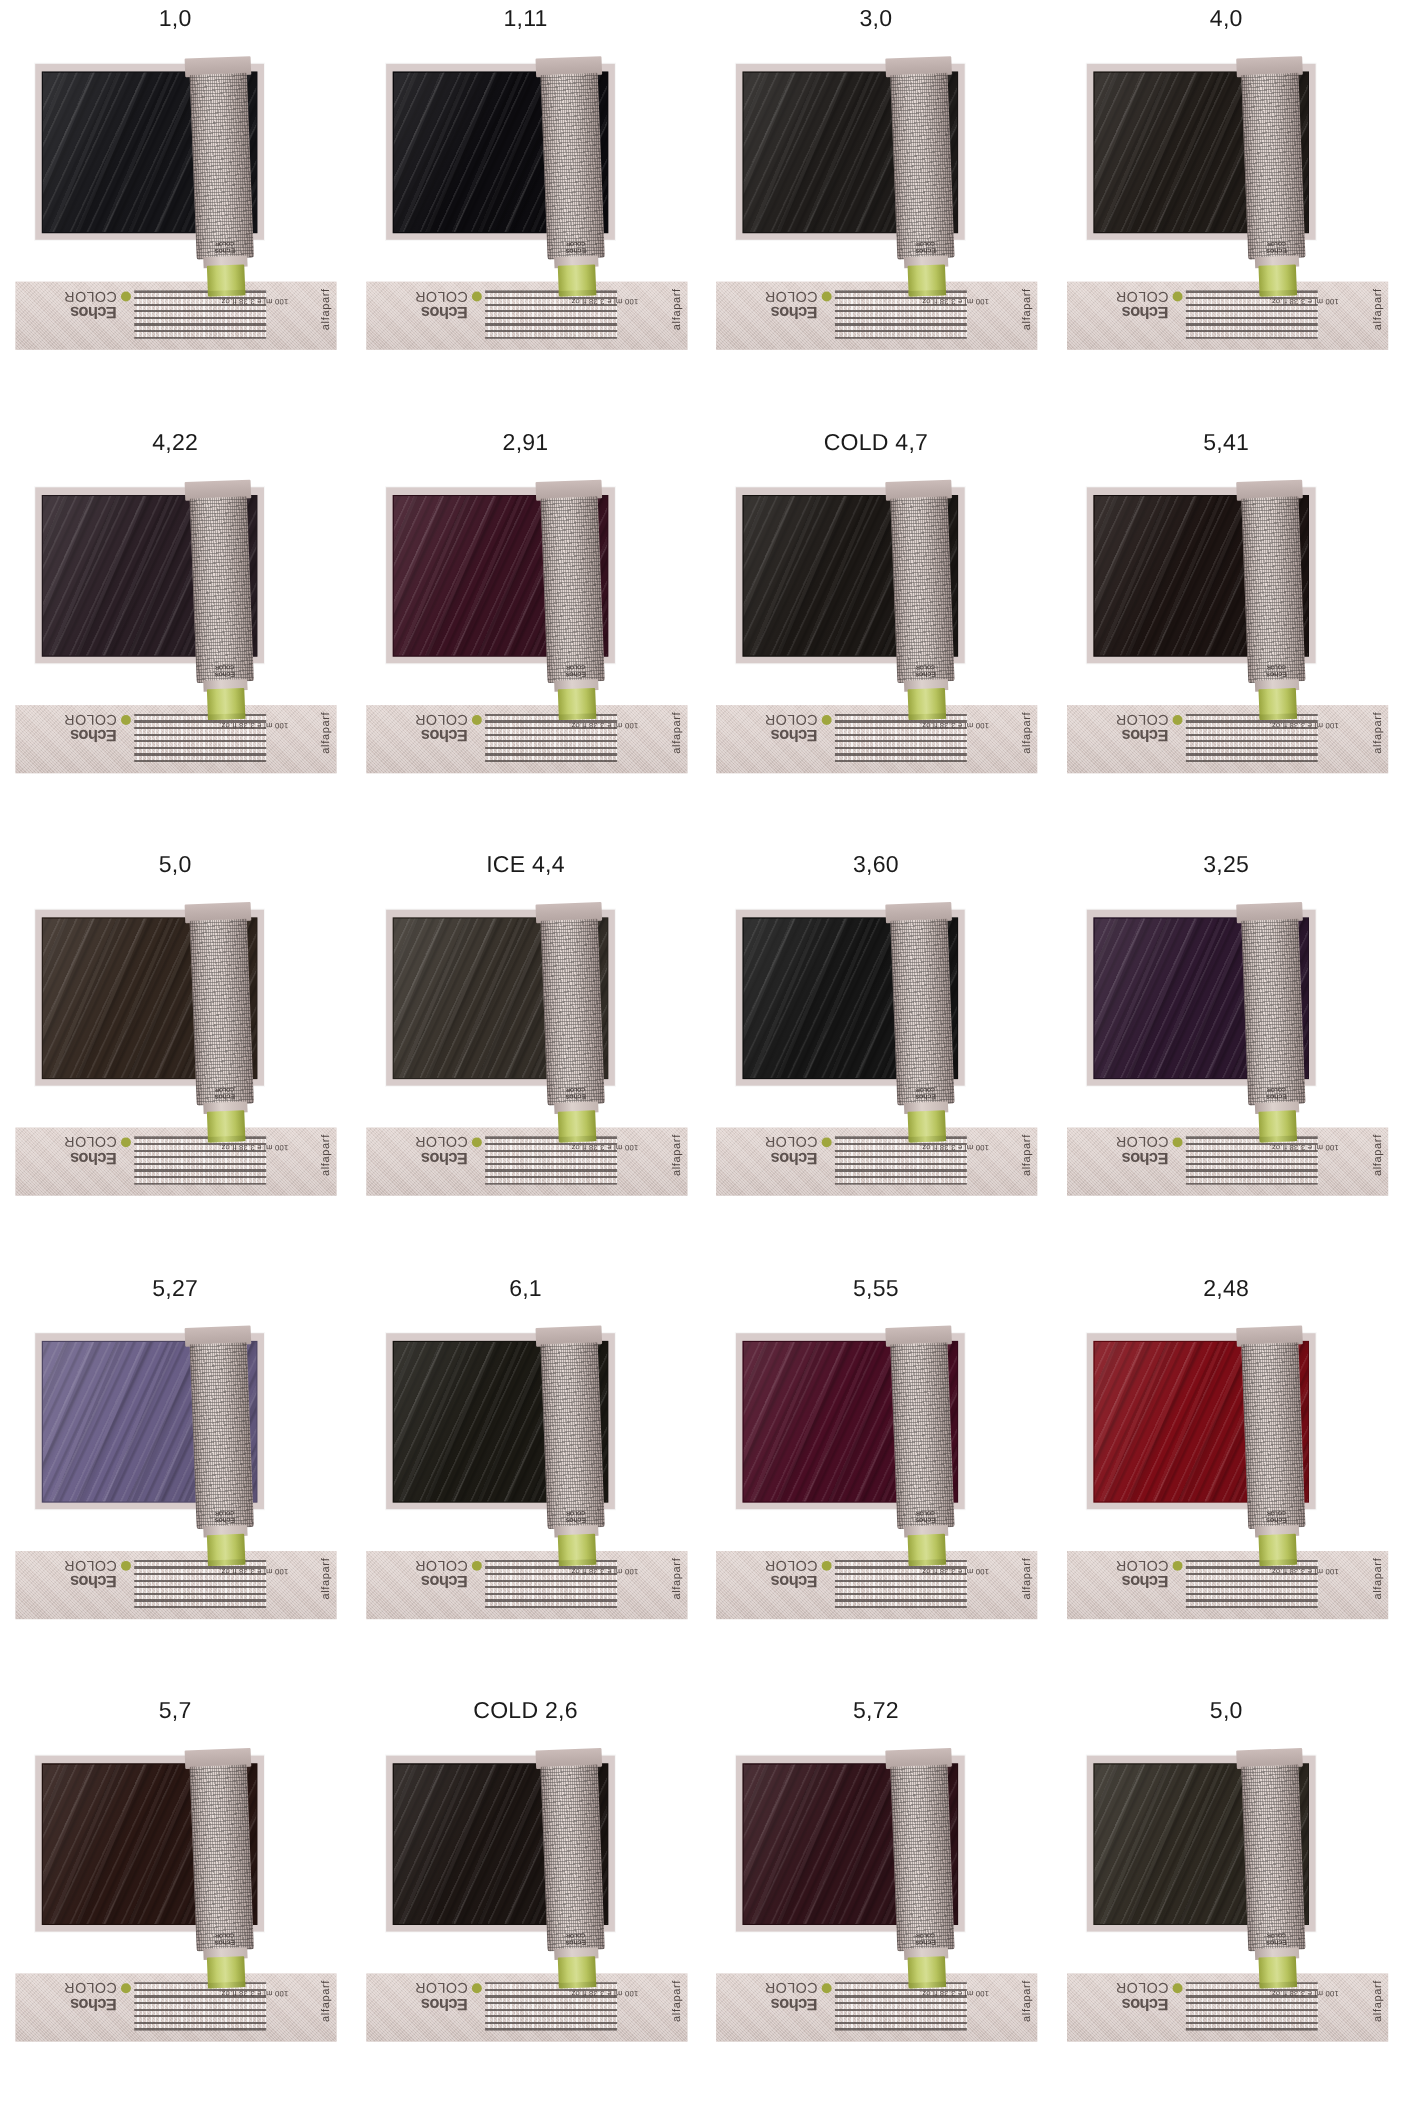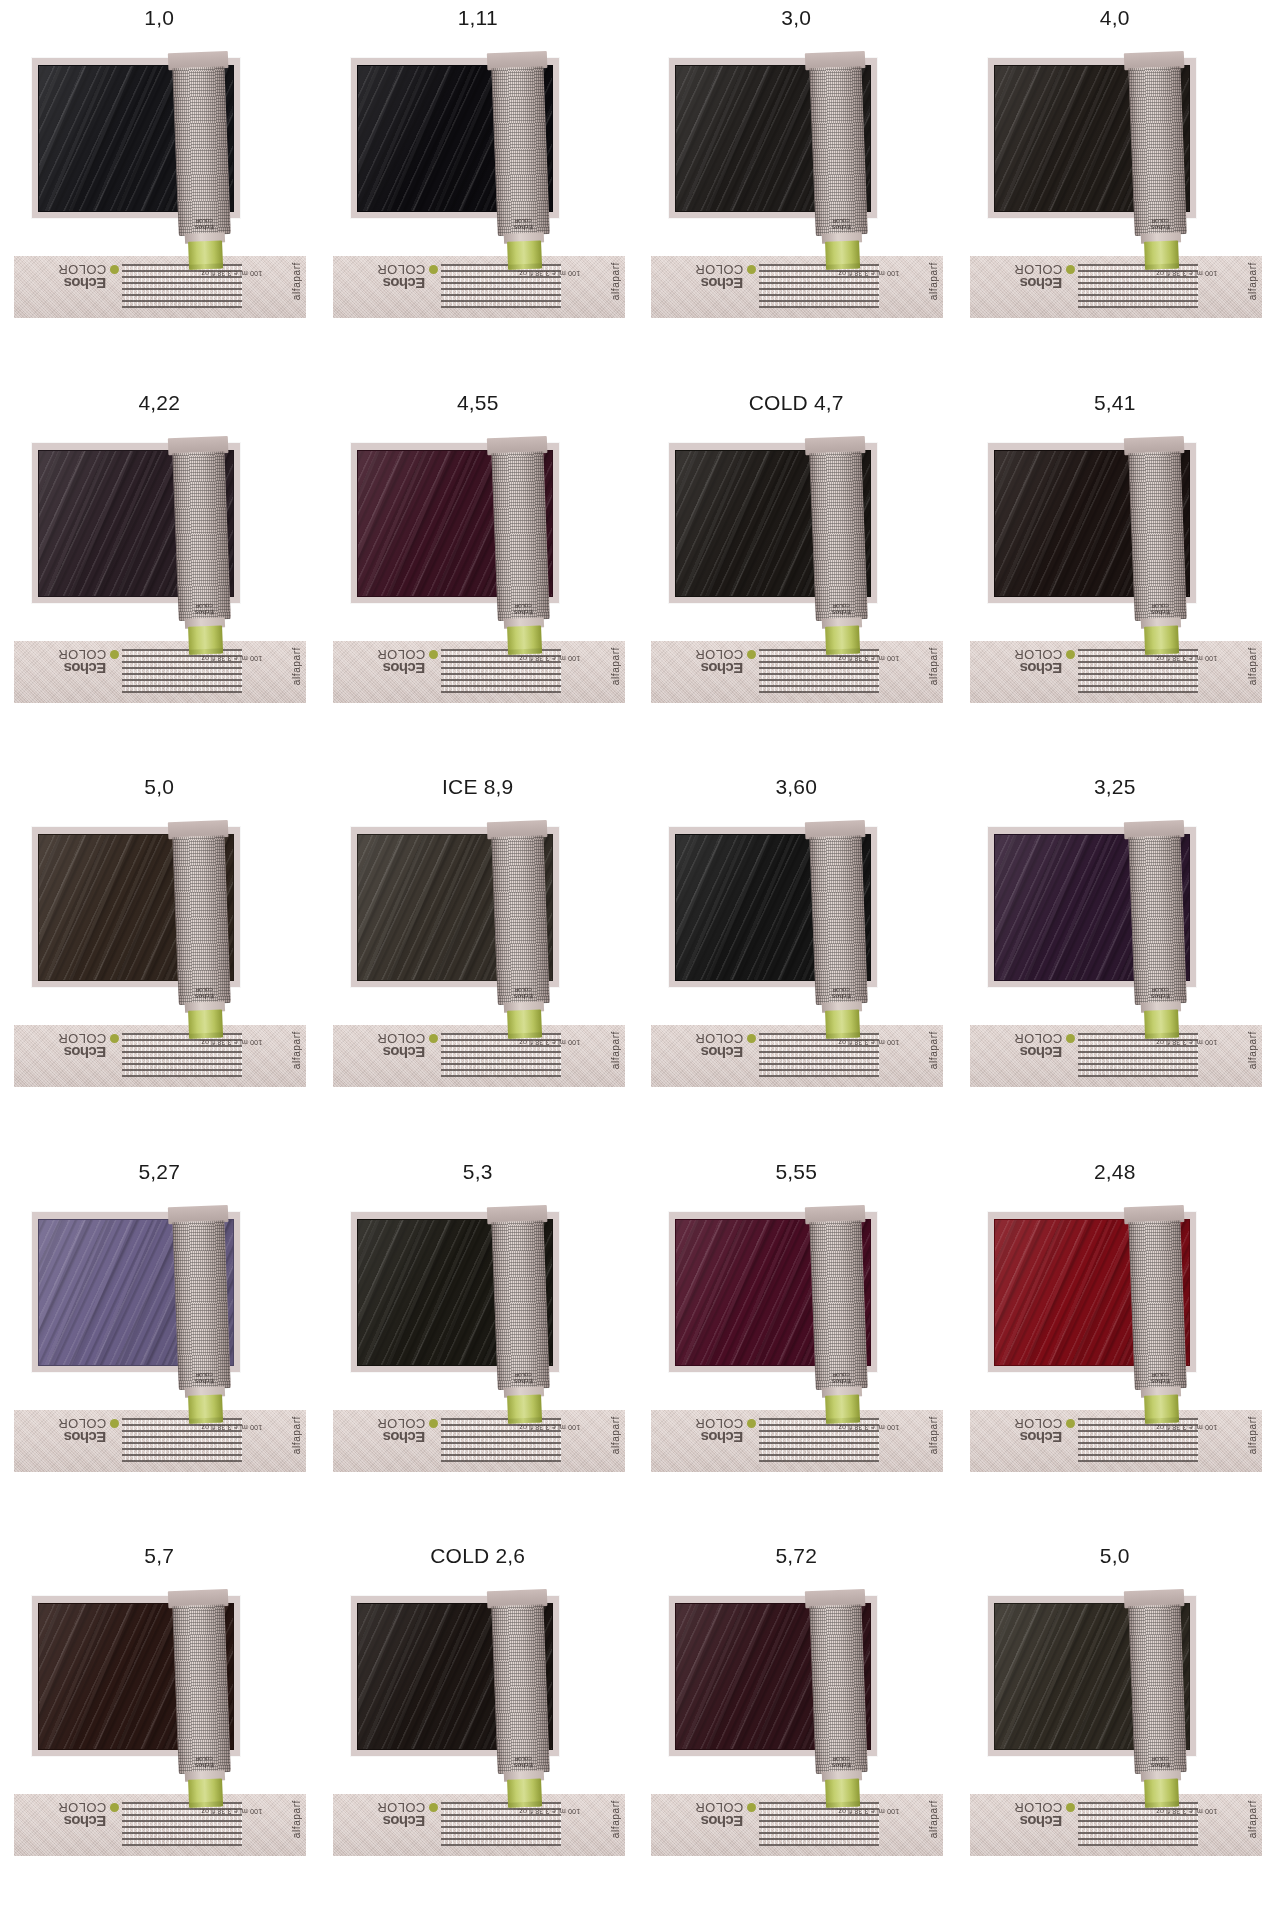--- a/index.html
+++ b/index.html
@@ -376,21 +376,21 @@
           </div>
         </div>
         <div class="tube-shoulder"></div>
         <div class="tube-cap"></div>
       </div>
 
     </div>
   </div>
 
   <div class="cell">
-    <div class="cell-label">4,55</div>
+    <div class="cell-label">2,91</div>
     <div class="product">
 
       <div class="swatch-card">
         <div class="swatch" style="background: rgb(59, 18, 34);">
           <div class="strands"></div>
           <div class="sheen"></div>
         </div>
       </div>
 
       <div class="band">
@@ -532,21 +532,21 @@
           </div>
         </div>
         <div class="tube-shoulder"></div>
         <div class="tube-cap"></div>
       </div>
 
     </div>
   </div>
 
   <div class="cell">
-    <div class="cell-label">ICE 8,9</div>
+    <div class="cell-label">ICE 4,4</div>
     <div class="product">
 
       <div class="swatch-card">
         <div class="swatch" style="background: rgb(55, 49, 42);">
           <div class="strands"></div>
           <div class="sheen"></div>
         </div>
       </div>
 
       <div class="band">
@@ -688,21 +688,21 @@
           </div>
         </div>
         <div class="tube-shoulder"></div>
         <div class="tube-cap"></div>
       </div>
 
     </div>
   </div>
 
   <div class="cell">
-    <div class="cell-label">5,3</div>
+    <div class="cell-label">6,1</div>
     <div class="product">
 
       <div class="swatch-card">
         <div class="swatch" style="background: rgb(28, 26, 20);">
           <div class="strands"></div>
           <div class="sheen"></div>
         </div>
       </div>
 
       <div class="band">

